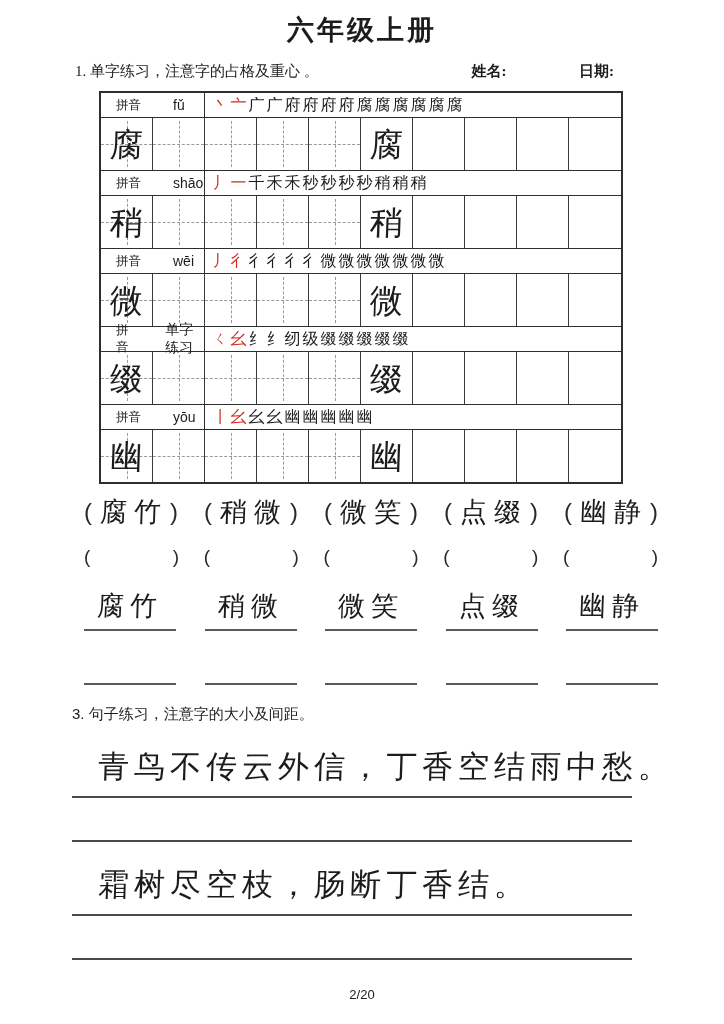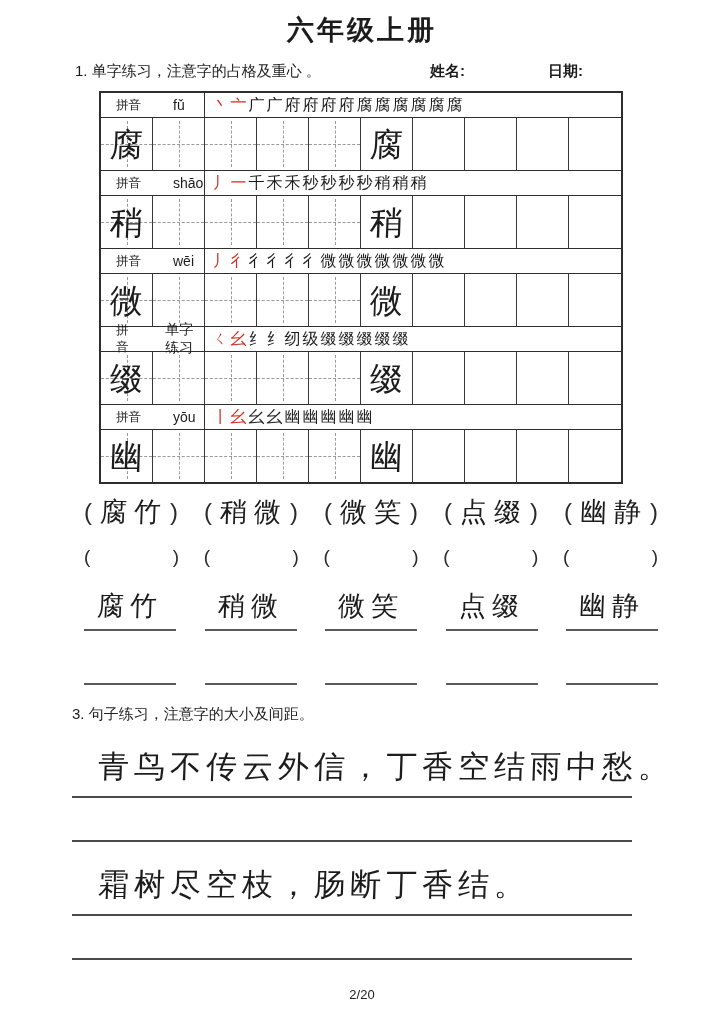--- a/index.html
+++ b/index.html
@@ -1,24 +1,24 @@
 <!DOCTYPE html>
 <html><head>
 <meta charset="utf-8">
 <style>
   html,body{margin:0;padding:0;background:#ffffff;}
   body{width:724px;height:1024px;font-family:"Liberation Sans",sans-serif;color:#1c1c1c;}
   .sheet{position:relative;width:724px;height:1024px;overflow:hidden;border-radius:30px;}
 
   .page-title{text-align:center;font-size:27px;font-weight:bold;letter-spacing:3px;padding-top:12px;}
 
-  .sec1-head{display:flex;align-items:flex-end;margin:14px 60px 0 75px;font-size:15px;}
+  .sec1-head{display:flex;align-items:flex-end;margin:14px 60px 0 75px;font-size:15px;font-family:Liberation Serif, serif;}
   .sec1-head .h1t{width:355px;}
-  .sec1-head .nm{width:118px;font-weight:bold;}
-  .sec1-head .dt{font-weight:bold;}
+  .sec1-head .nm{width:118px;font-weight:bold;text-align:center;}
+  .sec1-head .dt{font-weight:bold;margin-left:31px;}
 
   
   .ptable{margin:10px 0 0 99px;width:520px;border:2px solid #2e2e2e;}
   .prow{display:flex;height:24px;border-bottom:1px solid #2e2e2e;align-items:center;}
   .plabel{width:104px;height:100%;border-right:1px solid #2e2e2e;display:flex;align-items:center;box-sizing:border-box;padding-left:15px;}
   .plab-t{font-size:12.5px;}
   .pval{font-size:14px;margin-left:32px;}
   .strokes{flex:1;display:flex;align-items:center;padding-left:7px;gap:1px;overflow:hidden;}
   .sg{font-size:16px;line-height:1;font-family:"DejaVu Serif",serif;width:17px;text-align:center;}
   .sg.red{color:#cf2f22;}

